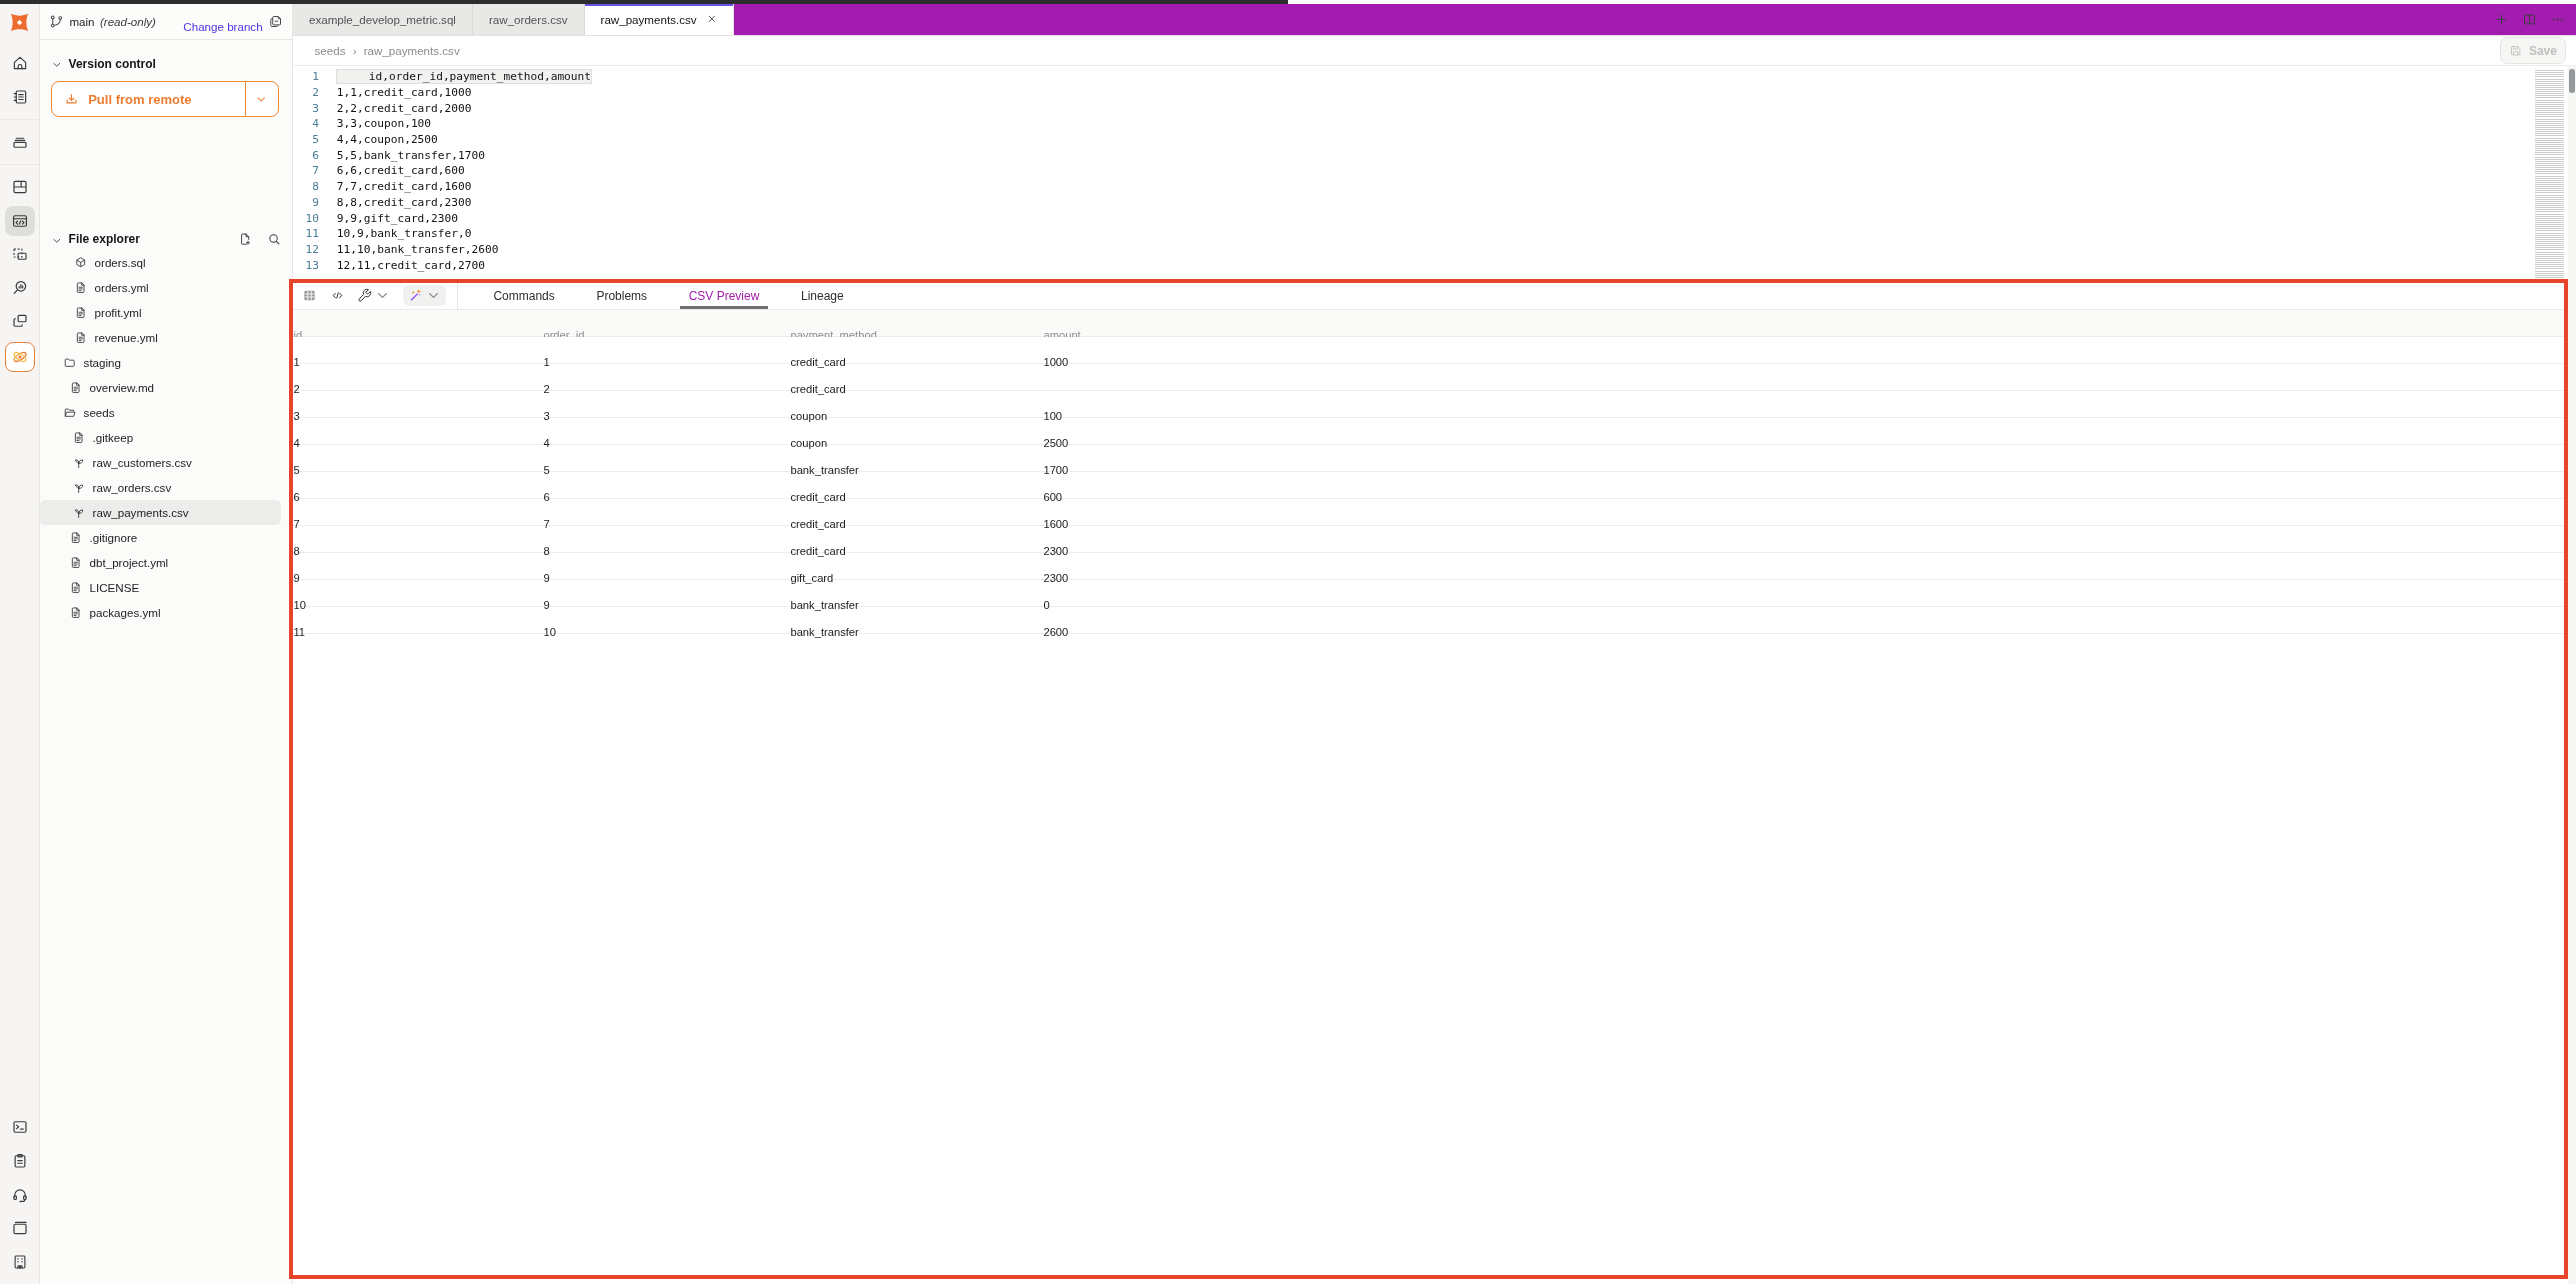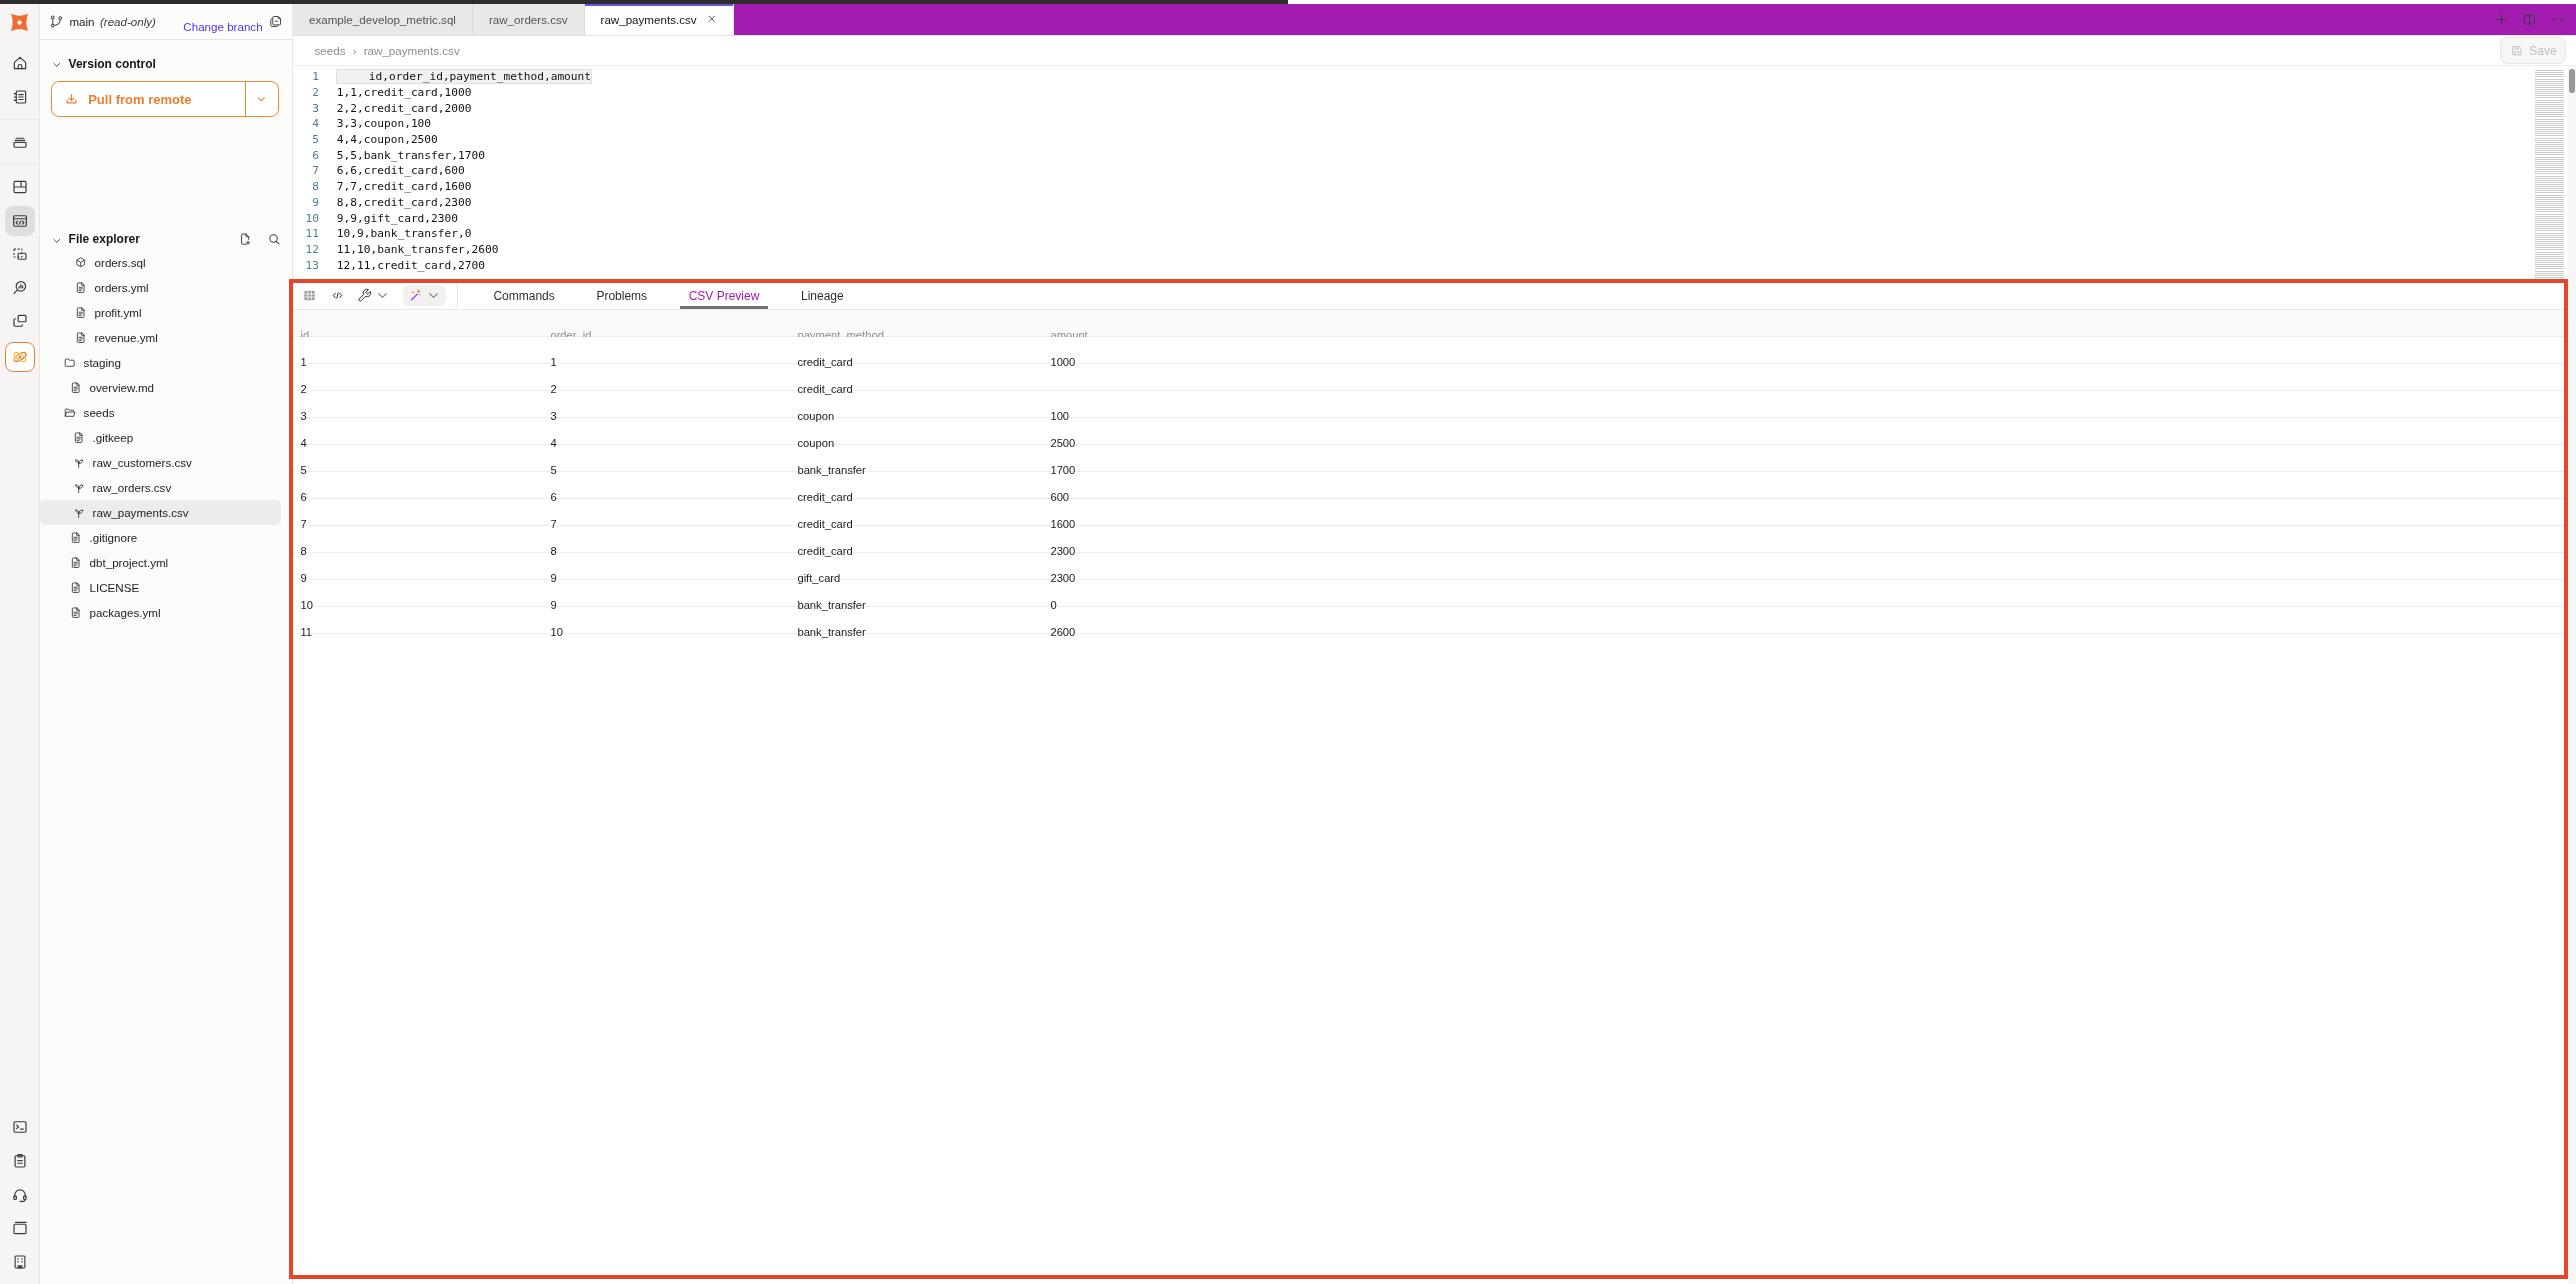--- a/index.html
+++ b/index.html
@@ -51,21 +51,21 @@
   .main { flex:1; position:relative; display:flex; flex-direction:column; background:#fff; min-width:0; }
   .tabbar { height:32px; background:#a21caf; border-bottom:0.9px solid #e2e2e0; display:flex; align-items:stretch; position:relative; flex:none; }
   .tab { display:flex; align-items:center; gap:9px; padding:0 16px; font-size:11.6px; color:#525252; background:#e8e8e6; border-right:0.9px solid #dadad8; position:relative; }
   .tab.active { background:#fff; color:#131313; border-right-color:#e4e4e2; }
   .tab.active::before { content:""; position:absolute; left:0; right:0; top:0; height:2.7px; background:#6455e4; }
   .tab .close { width:11.6px; height:11.6px; color:#3c3c3c; }
   .tabbar-tools { position:absolute; right:10.7px; top:0; height:32px; display:flex; align-items:center; gap:13.4px; color:#3c3c3c; }
   .tabbar-tools svg { width:15px; height:15px; }
 
   .crumb-row { height:30px; background:#fff; border-bottom:0.9px solid #ececea; display:flex; align-items:center; padding-left:21.5px; gap:7.2px; font-size:11.6px; color:#8c8c8c; position:relative; flex:none; }
-  .save-btn { position:absolute; right:9.8px; top:1.8px; height:27px; width:66px; border:0.9px solid #e5e5e3; background:#f6f6f5; border-radius:7.2px; display:flex; align-items:center; justify-content:center; gap:6px; color:#bfbfbd; font-size:12px; font-weight:400; }
+  .save-btn { position:absolute; right:9.8px; top:1.8px; height:27px; width:66px; border:0.9px solid #e5e5e3; background:#f6f6f5; border-radius:7.2px; display:flex; align-items:center; justify-content:center; gap:6px; color:#bfbfbd; font-size:12px; font-weight:700; }
   .save-btn svg { width:13.4px; height:13.4px; }
 
   .editor { flex:1; position:relative; display:flex; font-family:"DejaVu Sans Mono", monospace; font-size:11.2px; line-height:15.7px; overflow:hidden; }
   .gutter { width:29.5px; padding-top:3.6px; text-align:right; color:#497e96; flex:none; }
   .gutter .ln { padding-right:3.6px; }
   .code { padding:3.6px 0 0 14.3px; white-space:pre; color:#121212; flex:1; }
   .code .hl { background:#f1f1f0; box-shadow:0 0 0 0.9px #dcdcda;padding-left:32px; }
   .minimap { position:absolute; right:12.5px; top:4.5px; width:29px; height:213px;
     background:repeating-linear-gradient(to bottom, rgba(110,110,110,.55) 0 0.9px, transparent 0.9px 1.9px); opacity:.65; }
   .vscroll { position:absolute; right:0; top:0; width:8px; height:100%; background:#f6f6f5; }
@@ -79,21 +79,21 @@
   .caret-sm { width:9.8px; height:9.8px; color:#8a8a8a; margin-left:2.7px; }
   .wand-pill { background:#f1f1ef; border-radius:6.3px; height:21.5px; padding:0 5.4px; margin-right:10.7px; }
   .ptool-sep { width:0.9px; align-self:stretch; background:#e3e3e1; margin-right:34px; }
   .ptabs { display:flex; align-items:stretch; height:100%; gap:38px; }
   .ptab { display:flex; align-items:center; font-size:12px; color:#2e2e2e; position:relative; padding:0 1.8px; }
   .ptab.active { color:#a21caf; }
   .ptab.active::after { content:""; position:absolute; left:-7.2px; right:-7.2px; bottom:0; height:2.7px; background:#6f6f6f; }
   .thead { height:27px; background:#fafaf9; border-bottom:0.9px solid #ececea; display:flex; align-items:center; font-size:11.2px; color:#8e8e8e; flex:none; }
   .tbody { flex:1; overflow:hidden; font-size:11.2px; color:#1c1c1c; }
   .trow { height:27px; display:flex; align-items:center; border-bottom:0.9px solid #ededeb; background:#fff; }
-  .hcell, .tcell { padding-left:7px; overflow:hidden; white-space:nowrap;margin-top:24px; }
+  .hcell, .tcell { padding-left:0; overflow:hidden; white-space:nowrap;margin-top:24px; }
   .c0 { width:250px; flex:none; } .c1 { width:247px; flex:none; } .c2 { width:253px; flex:none; } .c3 { flex:1; }
 
   .hidden-defs { position:absolute; width:0; height:0; overflow:hidden; }
 </style>
 </head>
 <body>
 
 <svg class="hidden-defs" xmlns="http://www.w3.org/2000/svg">
   <defs>
     <linearGradient id="wandg" x1="0" y1="1" x2="1" y2="0">

